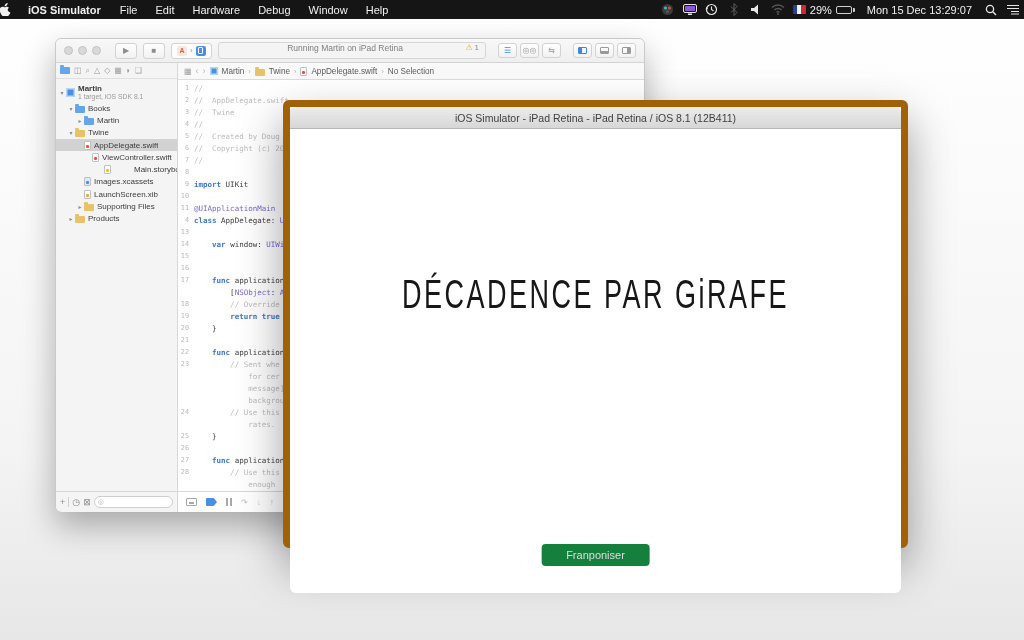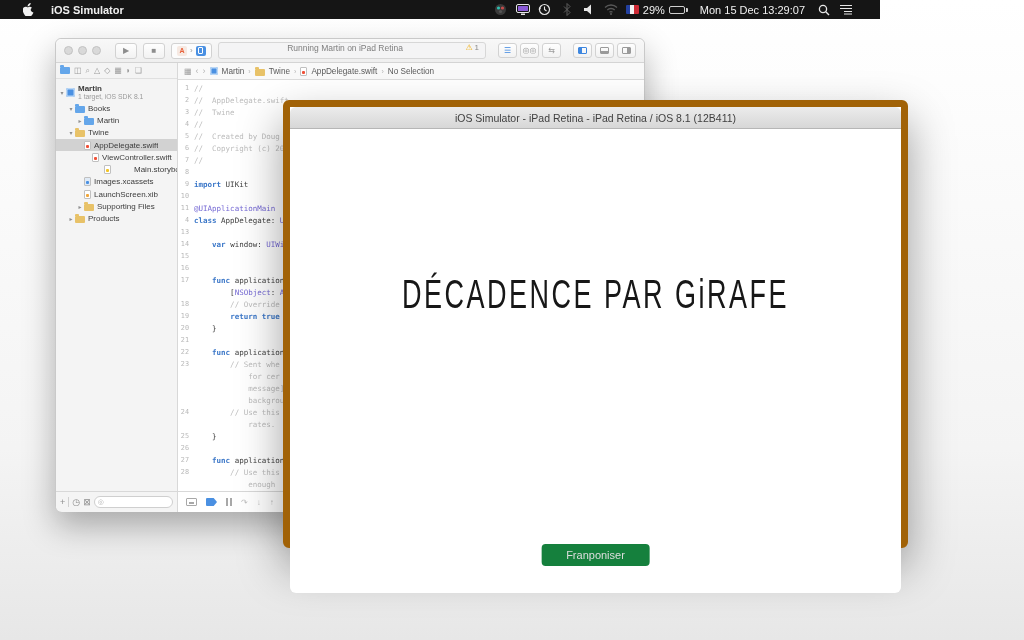--- a/index.html
+++ b/index.html
@@ -1,23 +1,23 @@
 <!DOCTYPE html>
 <html><head>
 <meta charset="utf-8">
 <style>
   * { margin:0; padding:0; box-sizing:border-box; }
   html,body { width:1024px; height:640px; overflow:hidden;
     font-family:"Liberation Sans", sans-serif; }
   body { background:linear-gradient(#ffffff 0%, #f4f4f4 70%, #e7e7e7 100%); position:relative; }
 
   
-  .menubar { position:absolute; top:0; left:0; width:880px; height:19px;
+  .menubar { position:absolute; top:0; left:0; width:1024px; height:19px;
     background:#151515; color:#f0f0f0; display:flex; align-items:center;
-    font-size:11px; padding:0 23px; z-index:50; }
+    font-size:11px; padding:0 0; z-index:50; }
   .menubar .apple { width:22px; text-align:center; }
   .menubar .appname { font-weight:bold; margin:0 10px 0 6px; }
   .menubar .mitem { margin:0 9px; }
   .menubar .spacer { flex:1; }
   .mb-ic { display:inline-flex; align-items:center; justify-content:center;
     width:18px; height:16px; margin:0 2px; }
   .flag { width:13px; height:9px; display:inline-flex; border-radius:1px; overflow:hidden; margin:0 4px; }
   .flag i { flex:1; }
   .flag .b { background:#23409f; } .flag .w { background:#f2f2f2; } .flag .r { background:#cf2b36; }
   .batt { display:inline-flex; align-items:center; margin:0 4px; }
@@ -141,20 +141,28 @@
 </head>
 <body>
 
 <div class="menubar">
   <span class="apple">
     <svg width="11" height="13" viewBox="0 0 11 13">
         <path fill="#f0f0f0" d="M7.7 0c.1.9-.3 1.7-.8 2.3-.6.7-1.5 1.2-2.3 1.1-.1-.8.3-1.7.8-2.2C6 .5 7 .1 7.7 0zM10.4 9.6c-.4 1-.6 1.4-1.2 2.2-.8 1.1-1.9 2.1-3 1.4-.5-.3-1.3-.3-1.8 0-1.1.7-2.1-.2-2.9-1.4C-.5 9-1 5.8 1 4.3c.9-.7 2.1-.7 2.9-.2.5.3 1.2.3 1.8 0 1-.5 2.3-.4 3.2.6-1.9 1.2-1.7 3.7 1.5 4.9z"></path>
       </svg>
   </span>
   <span class="appname">iOS Simulator</span>
+  <span id="menu-items" style="display:flex;">
+      <span class="mitem">File</span>
+      <span class="mitem">Edit</span>
+      <span class="mitem">Hardware</span>
+      <span class="mitem">Debug</span>
+      <span class="mitem">Window</span>
+      <span class="mitem">Help</span>
+    </span>
   <span class="spacer"></span>
 
   <span class="mb-ic">
     <svg width="13" height="13" viewBox="0 0 13 13">
         <circle cx="6.5" cy="6.5" r="5.5" fill="#3a3a3a"></circle>
         <circle cx="4.5" cy="5" r="1.6" fill="#2fbfb0"></circle>
         <circle cx="8.5" cy="5" r="1.6" fill="#c74b4b"></circle>
         <circle cx="6.5" cy="8.5" r="1.6" fill="#555"></circle>
       </svg>
   </span>

